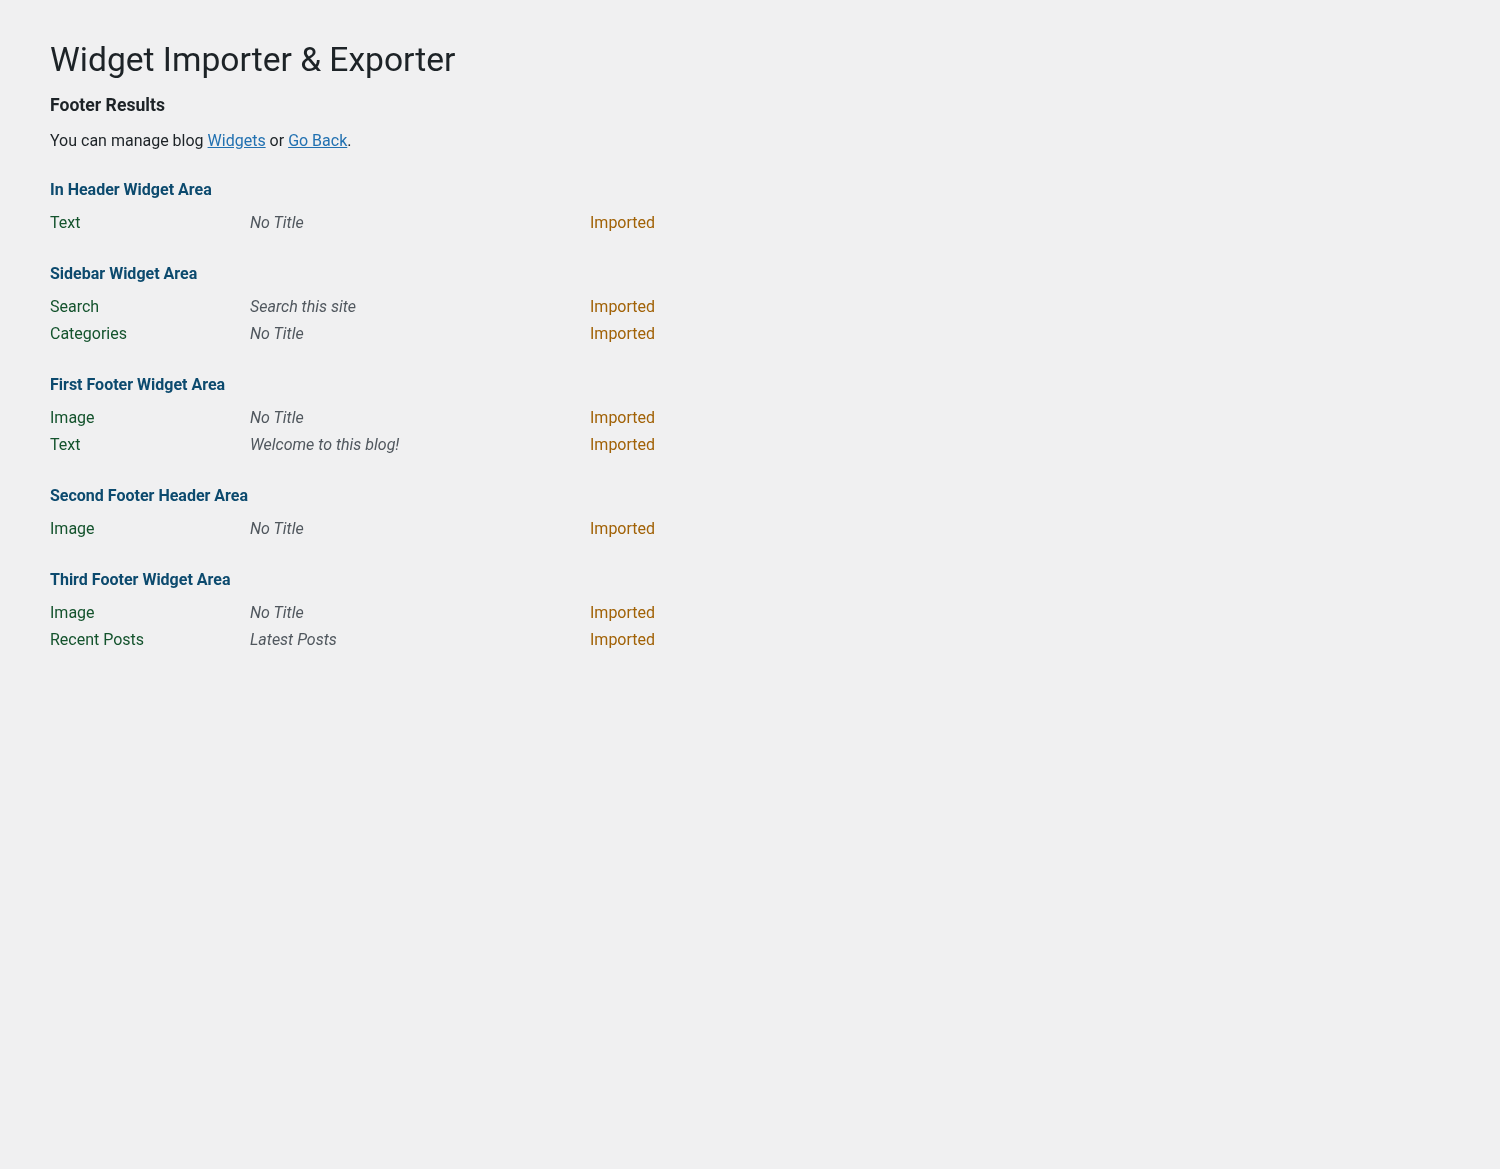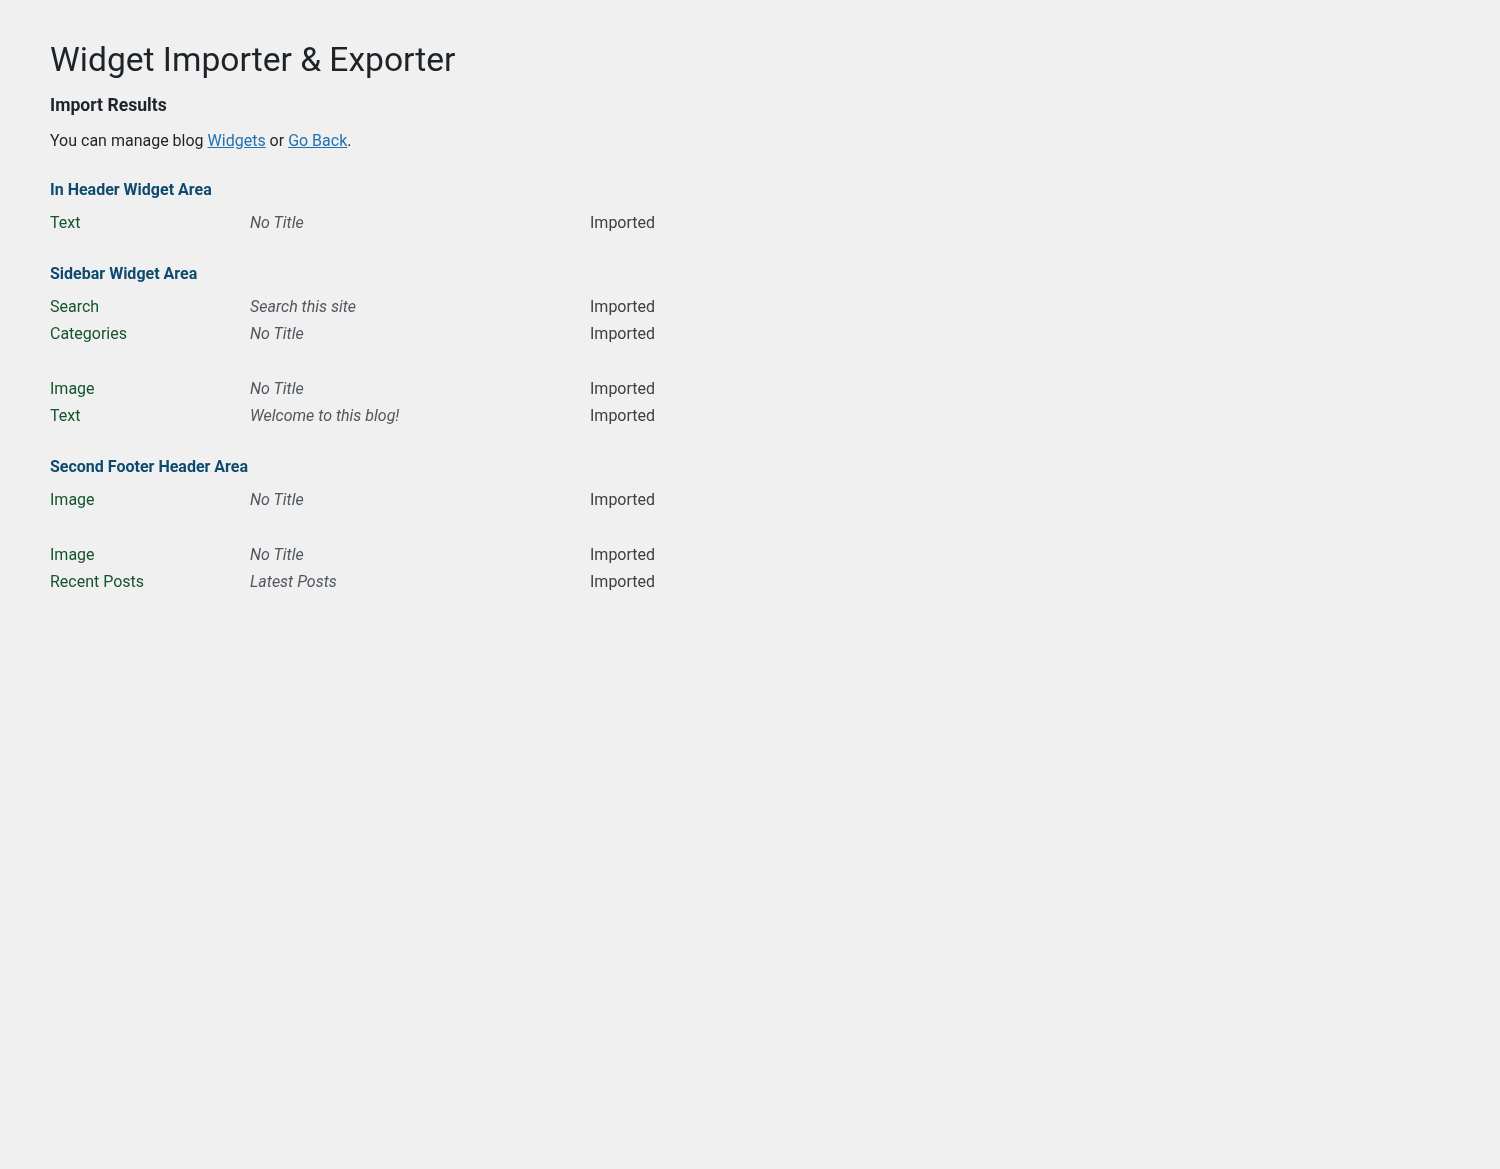--- a/index.html
+++ b/index.html
@@ -67,30 +67,30 @@
       color: #14532d;
     }
 
     .widget-title {
       width: 340px;
       color: #50575e;
       font-style: italic;
     }
 
     .widget-status {
-      color: #404040;
+      color: #a16207;
       font-size: 1em;
     }
   </style>
 </head>
 <body>
 
 <h1 class="page-title">Widget Importer &amp; Exporter</h1>
 
-<h2 class="section-heading">Import Results</h2>
+<h2 class="section-heading">Footer Results</h2>
 
 <p class="intro-text">
   <span>You can manage blog </span><a href="#">Widgets</a><span> or </span><a href="#">Go Back</a><span>.</span>
 </p>
 
 <div id="areas-container">
     <div class="widget-area-section">
       <div class="widget-area-title">In Header Widget Area</div>
       <div class="widget-row">
         <div class="widget-type">Text</div>
@@ -105,40 +105,42 @@
         <div class="widget-title">Search this site</div>
         <div class="widget-status">Imported</div>
       </div>
       <div class="widget-row">
         <div class="widget-type">Categories</div>
         <div class="widget-title">No Title</div>
         <div class="widget-status">Imported</div>
       </div>
     </div>
     <div class="widget-area-section">
+      <div class="widget-area-title">First Footer Widget Area</div>
       <div class="widget-row">
         <div class="widget-type">Image</div>
         <div class="widget-title">No Title</div>
         <div class="widget-status">Imported</div>
       </div>
       <div class="widget-row">
         <div class="widget-type">Text</div>
         <div class="widget-title">Welcome to this blog!</div>
         <div class="widget-status">Imported</div>
       </div>
     </div>
     <div class="widget-area-section">
       <div class="widget-area-title">Second Footer Header Area</div>
       <div class="widget-row">
         <div class="widget-type">Image</div>
         <div class="widget-title">No Title</div>
         <div class="widget-status">Imported</div>
       </div>
     </div>
     <div class="widget-area-section">
+      <div class="widget-area-title">Third Footer Widget Area</div>
       <div class="widget-row">
         <div class="widget-type">Image</div>
         <div class="widget-title">No Title</div>
         <div class="widget-status">Imported</div>
       </div>
       <div class="widget-row">
         <div class="widget-type">Recent Posts</div>
         <div class="widget-title">Latest Posts</div>
         <div class="widget-status">Imported</div>
       </div>

